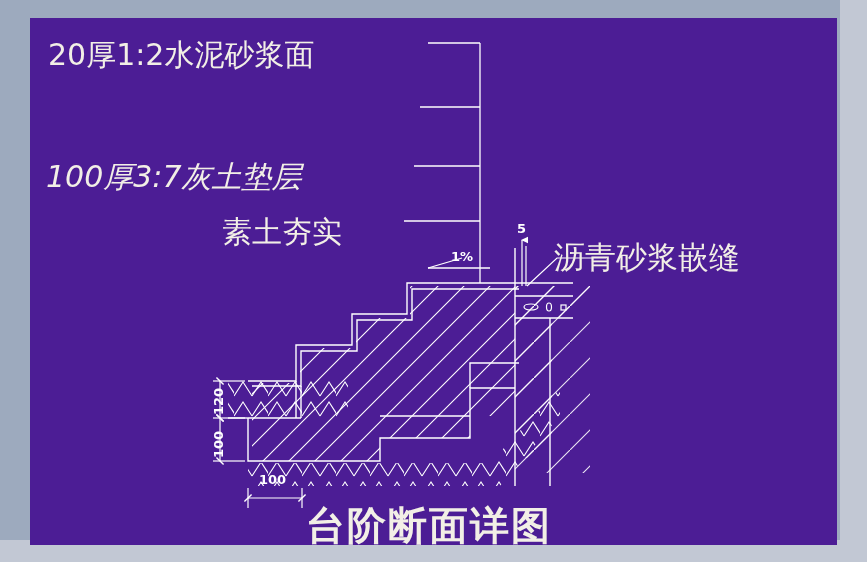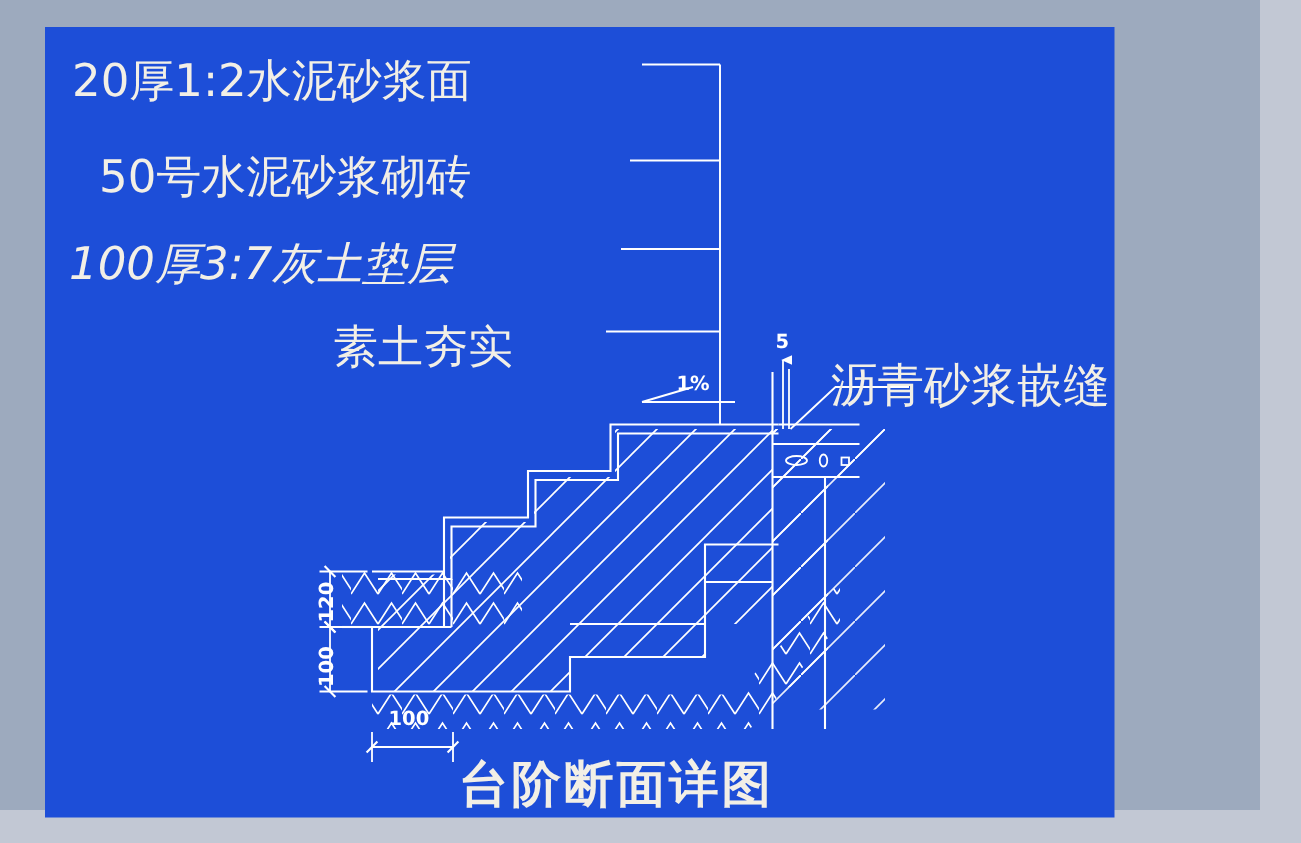--- a/index.html
+++ b/index.html
@@ -26,22 +26,22 @@
   #frame-dark {
     position: absolute;
     left: 0; top: 0;
     width: 840px; height: 540px;
     background: #9daabe;
   }
   
   #canvas {
     position: absolute;
     left: 30px; top: 18px;
-    width: 713px; height: 527px;
-    background: #1d4ed8;
+    width: 807px; height: 527px;
+    background: #4c1d95;
     overflow: hidden;
   }
   #cad-svg {
     position: absolute;
     left: 0; top: 0;
   }
   
   .cad-text {
     position: absolute;
     color: #f2efe6;
@@ -50,21 +50,21 @@
     font-weight: 500;
   }
   .label-main {
     font-size: 30px;
     letter-spacing: 0px;
   }
   .label-right {
     font-size: 31px;
   }
   .title-text {
-    font-size: 33px;
+    font-size: 39px;
     font-weight: 700;
     letter-spacing: 2px;
   }
   .dim-text {
     font-size: 13px;
     font-weight: 700;
     color: #ffffff;
   }
   .dim-vert {
     transform-origin: left top;
@@ -213,21 +213,20 @@
         <line x1="183" y1="443" x2="215" y2="443"></line>
 
         <line x1="218" y1="480" x2="272" y2="480" marker-start="url(#arrTick)" marker-end="url(#arrTick)"></line>
         <line x1="218" y1="470" x2="218" y2="490"></line>
         <line x1="272" y1="470" x2="272" y2="490"></line>
       </g>
     </svg>
 
     <div class="cad-text label-main" style="left:18px; top:22px;">20厚1:2水泥砂浆面</div>
 
-    <div class="cad-text label-main" style="left:36px; top:86px;">50号水泥砂浆砌砖</div>
 
     <div class="cad-text label-main" style="left:16px; top:144px;font-style:italic;">100厚3:7灰土垫层</div>
 
     <div class="cad-text label-right" style="left:524px; top:224px;">沥青砂浆嵌缝</div>
 
     <div class="cad-text label-main" style="left:192px; top:199px;">素土夯实</div>
 
     <div class="cad-text title-text" style="left:276px; top:488px;">台阶断面详图</div>
 
     <div class="cad-text slope-text" style="left:421px; top:232px;">1%</div>

